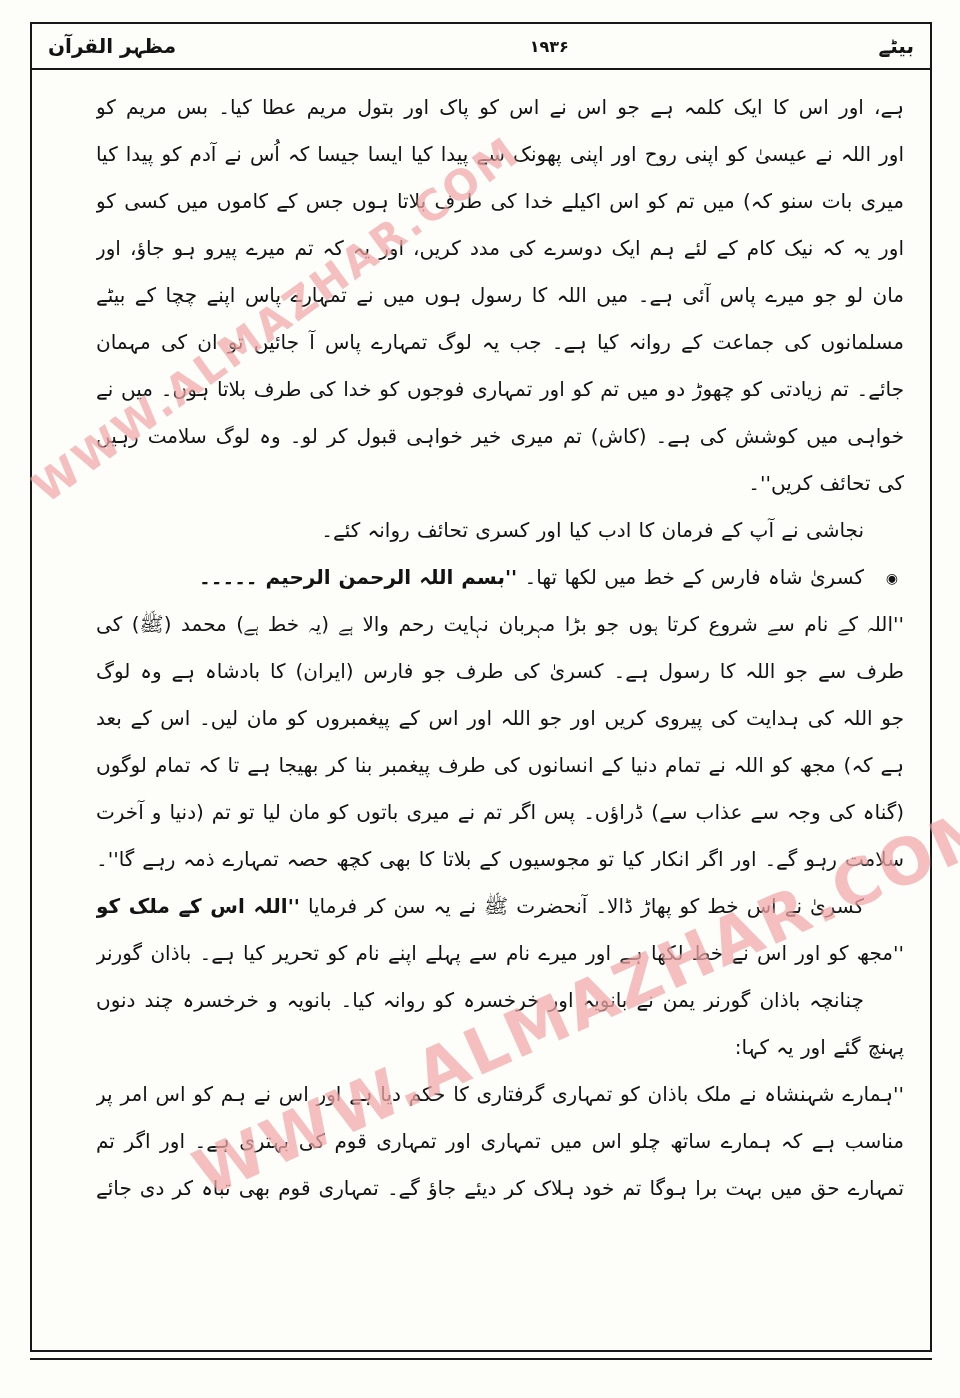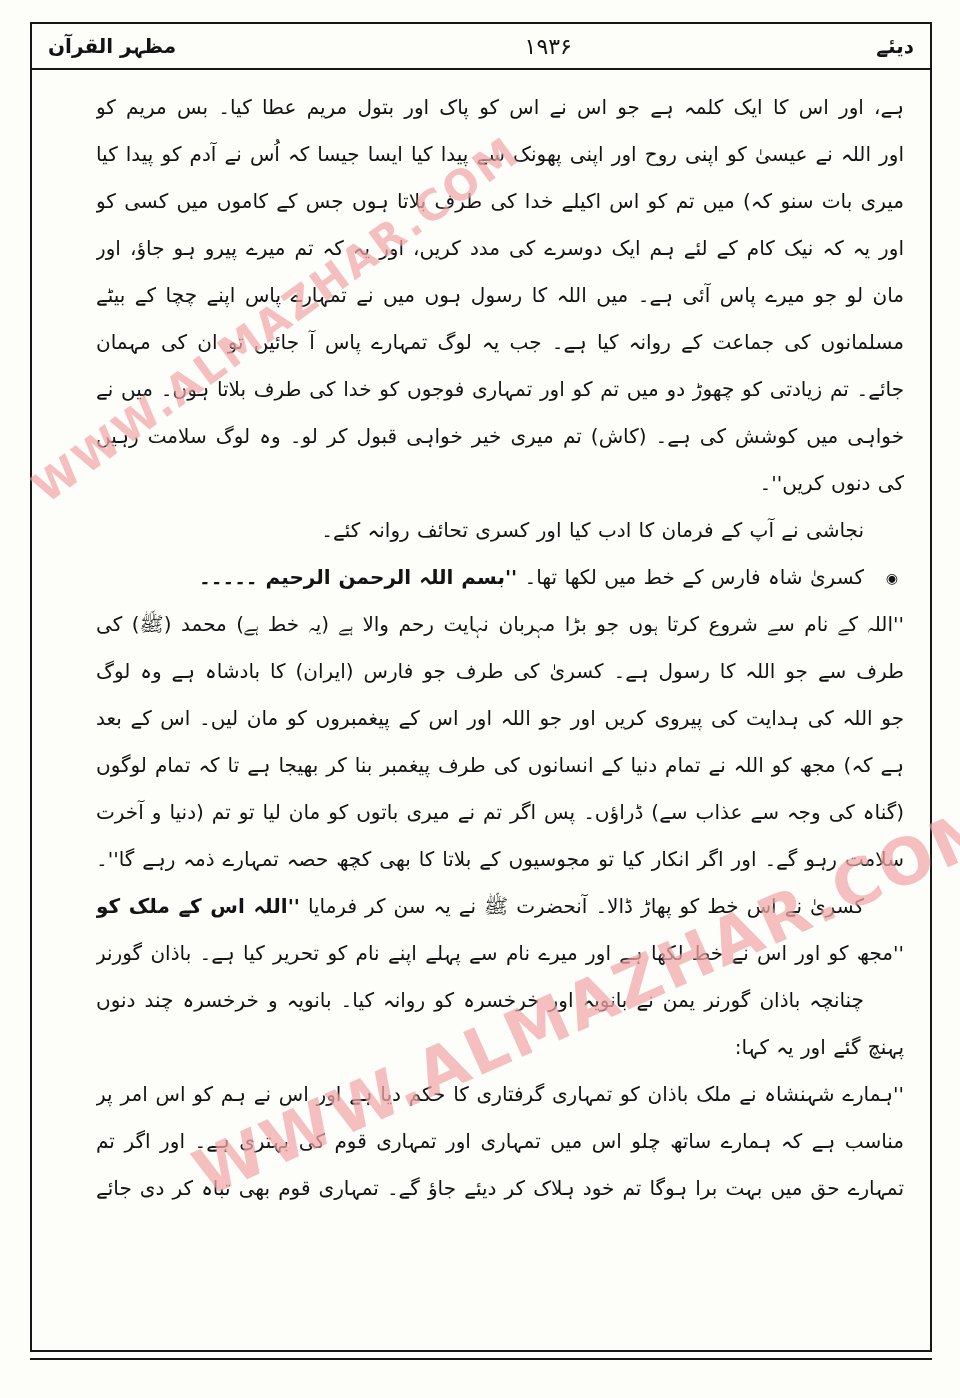--- a/index.html
+++ b/index.html
@@ -26,21 +26,21 @@
   .header{
     height:44px;
     display:flex;
     align-items:center;
     justify-content:space-between;
     padding:0 16px;
     border-bottom:2px solid #171717;
     direction:rtl;
   }
   .h-title{font-size:20px;font-weight:bold;}
-  .h-num{font-size:22px;font-weight:normal;letter-spacing:2px;margin-left:44px;}
+  .h-num{font-size:16px;font-weight:bold;letter-spacing:2px;margin-left:44px;}
   .body{
     direction:rtl;
     padding:14px 26px 0 64px;
   }
   .ln{
     position:relative;
     font-size:20px;
     line-height:47px;
     height:47px;
     overflow:hidden;
@@ -84,35 +84,35 @@
 <body>
 
 <div class="page">
 
   <div class="wm wm1">WWW.ALMAZHAR.COM</div>
   <div class="wm wm2">WWW.ALMAZHAR.COM</div>
 
   <div class="frame">
 
     <div class="header">
-      <span class="h-title">دیئے</span>
+      <span class="h-title">بیٹے</span>
       <span class="h-num">۱۹۳۶</span>
       <span class="h-title">مظہر القرآن</span>
     </div>
 
     <div class="body">
       <div class="ln jf"><span>ہے، اور اس کا ایک کلمہ ہے جو اس نے اس کو پاک اور بتول مریم عطا کیا۔ بس مریم کو عیسیٰ کا حمل رہ گیا۔</span></div>
       <div class="ln jf"><span>اور اللہ نے عیسیٰ کو اپنی روح اور اپنی پھونک سے پیدا کیا ایسا جیسا کہ اُس نے آدم کو پیدا کیا تھا۔ (تم</span></div>
       <div class="ln jf"><span>میری بات سنو کہ) میں تم کو اس اکیلے خدا کی طرف بلاتا ہوں جس کے کاموں میں کسی کو شرکت نہیں ہے</span></div>
       <div class="ln jf"><span>اور یہ کہ نیک کام کے لئے ہم ایک دوسرے کی مدد کریں، اور یہ کہ تم میرے پیرو ہو جاؤ، اور اس بات کو</span></div>
       <div class="ln jf"><span>مان لو جو میرے پاس آئی ہے۔ میں اللہ کا رسول ہوں میں نے تمہارے پاس اپنے چچا کے بیٹے جعفر کو مع</span></div>
       <div class="ln jf"><span>مسلمانوں کی جماعت کے روانہ کیا ہے۔ جب یہ لوگ تمہارے پاس آ جائیں تو ان کی مہمان نوازی کی</span></div>
       <div class="ln jf"><span>جائے۔ تم زیادتی کو چھوڑ دو میں تم کو اور تمہاری فوجوں کو خدا کی طرف بلاتا ہوں۔ میں نے تمہاری خیر</span></div>
       <div class="ln jf"><span>خواہی میں کوشش کی ہے۔ (کاش) تم میری خیر خواہی قبول کر لو۔ وہ لوگ سلامت رہیں جو اللہ کی ہدایت</span></div>
-      <div class="ln sh"><span>کی دنوں کریں''۔</span></div>
+      <div class="ln sh"><span>کی تحائف کریں''۔</span></div>
       <div class="ln sh ind"><span>نجاشی نے آپ کے فرمان کا ادب کیا اور کسری تحائف روانہ کئے۔</span></div>
       <div class="ln sh ind">
         <span class="bullet">◉</span>
         <span>کسریٰ شاہ فارس کے خط میں لکھا تھا۔ </span><span class="b">''بسم اللہ الرحمن الرحیم ۔۔۔۔۔ المجوس''۔</span>
       </div>
       <div class="ln jf"><span>''اللہ کے نام سے شروع کرتا ہوں جو بڑا مہربان نہایت رحم والا ہے (یہ خط ہے) محمد (ﷺ) کی</span></div>
       <div class="ln jf"><span>طرف سے جو اللہ کا رسول ہے۔ کسریٰ کی طرف جو فارس (ایران) کا بادشاہ ہے وہ لوگ سلامت رہیں</span></div>
       <div class="ln jf"><span>جو اللہ کی ہدایت کی پیروی کریں اور جو اللہ اور اس کے پیغمبروں کو مان لیں۔ اس کے بعد (میرا مطلب یہ</span></div>
       <div class="ln jf"><span>ہے کہ) مجھ کو اللہ نے تمام دنیا کے انسانوں کی طرف پیغمبر بنا کر بھیجا ہے تا کہ تمام لوگوں کو جو زندہ دل ہیں</span></div>
       <div class="ln jf"><span>(گناہ کی وجہ سے عذاب سے) ڈراؤں۔ پس اگر تم نے میری باتوں کو مان لیا تو تم (دنیا و آخرت میں)</span></div>

